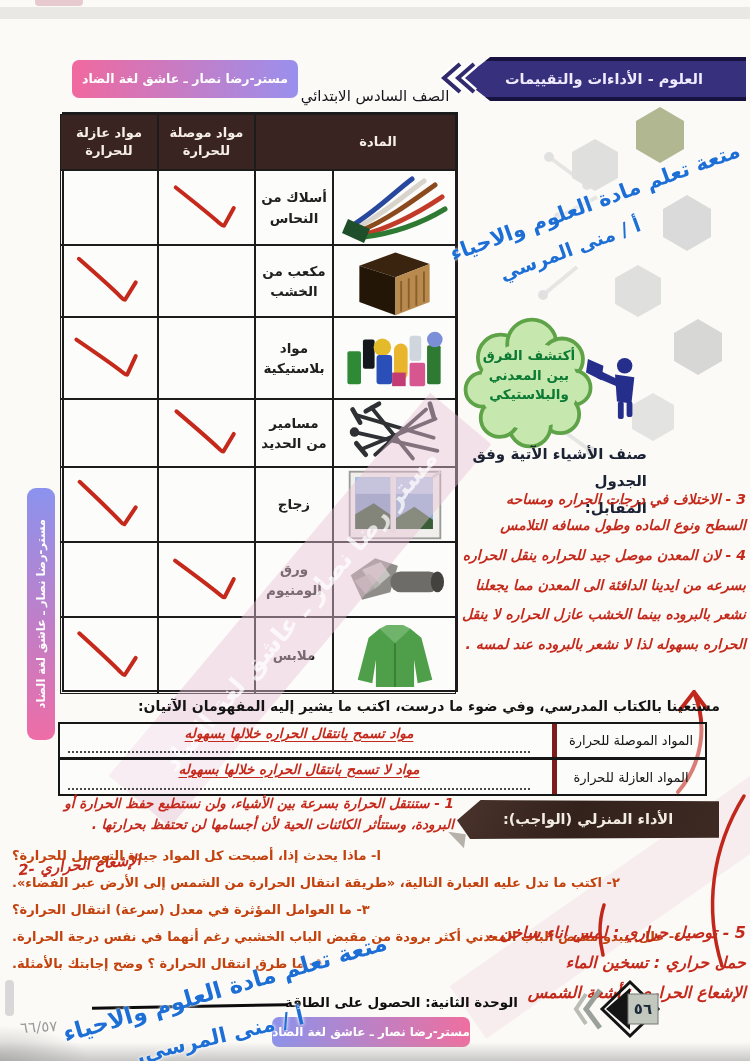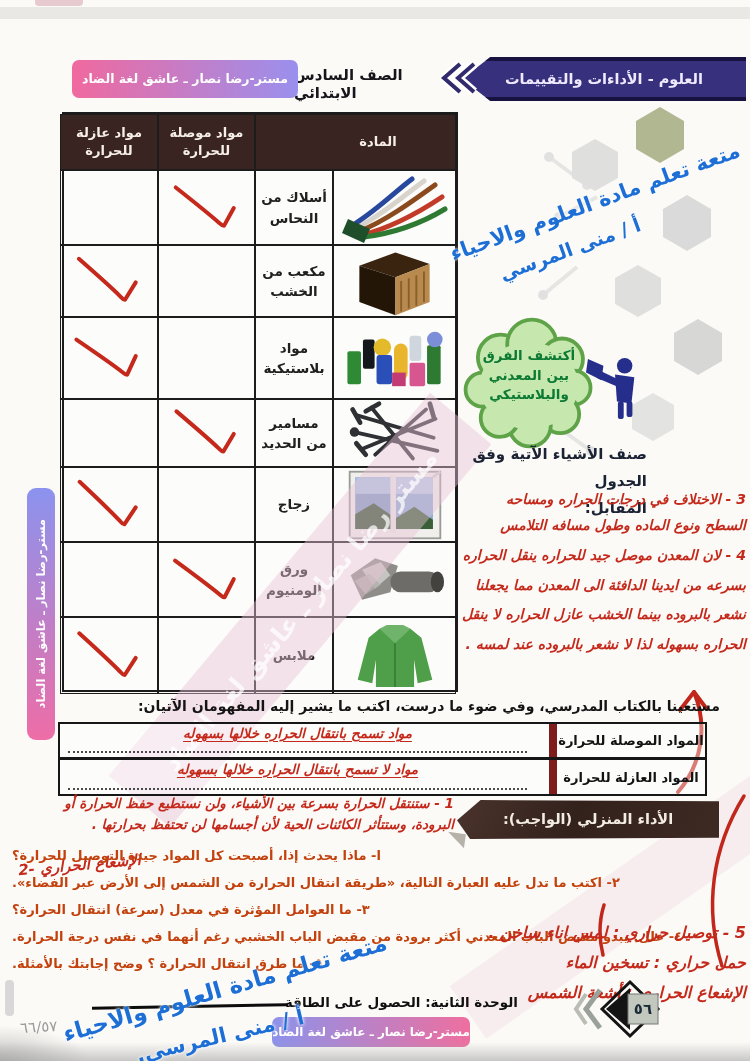--- a/index.html
+++ b/index.html
@@ -8,21 +8,21 @@
   .abs{position:absolute;}
   .rtl{direction:rtl;unicode-bidi:plaintext;}
   
   .top-band{left:0;top:7px;width:750px;height:12px;background:#e9e8e4;}
   .pink-mark{left:35px;top:0;width:48px;height:6px;background:#e7c9d0;border-radius:0 0 4px 4px;}
   
   .banner{left:462px;top:57px;width:284px;height:44px;background:#37307c;
           clip-path:polygon(0 50%,10% 0,100% 0,100% 100%,10% 100%);
           box-shadow:inset 0 4px 0 rgba(22,17,62,.95), inset 0 -4px 0 rgba(22,17,62,.95);
           color:#efeaff;font-size:14.5px;font-weight:bold;text-align:center;line-height:44px;z-index:6;}
-  .grade{left:294px;top:66px;width:162px;font-size:15px;font-weight:bold;color:#15151a;text-align:left;z-index:6;}
+  .grade{left:294px;top:87px;width:162px;font-size:15px;font-weight:normal;color:#15151a;text-align:center;z-index:6;}
   .badge{border-radius:7px;color:#fff;font-weight:bold;text-align:center;z-index:6;}
   .badge-top{left:72px;top:60px;width:226px;height:38px;line-height:38px;font-size:12.5px;
              background:linear-gradient(to left,#9a90ee,#f0699e);}
   .badge-bottom{left:272px;top:1017px;width:198px;height:30px;line-height:30px;font-size:12px;
              background:linear-gradient(90deg,#8d92ea,#ee6f9f);}
   .badge-side{left:27px;top:488px;width:28px;height:252px;border-radius:9px;z-index:6;
              background:linear-gradient(180deg,#8b93ee,#ee6da6);
              display:flex;align-items:center;justify-content:center;}
   .badge-side span{writing-mode:vertical-rl;transform:rotate(180deg);color:#fff;font-size:11.5px;
              font-weight:bold;letter-spacing:1px;white-space:nowrap;}
@@ -54,22 +54,22 @@
   .instruction .l2{padding-left:78px;}
   
   .red{color:#c5291b;font-style:italic;font-weight:bold;z-index:5;}
   .note3{left:442px;top:486px;width:304px;font-size:14px;line-height:26px;}
   .note4{left:445px;top:541px;width:301px;text-align:right;font-size:14px;line-height:29.5px;}
   
   .intro{left:30px;top:698px;width:690px;text-align:right;font-size:14px;font-weight:bold;color:#141414;z-index:5;}
   .cbox{border:2px solid #161616;display:flex;direction:rtl;background:rgba(255,255,255,.4);z-index:5;}
   .cbox1{left:58px;top:722px;width:645px;height:33px;}
   .cbox2{left:58px;top:758px;width:645px;height:34px;}
-  .clabel{width:148px;border-left:8px solid #7f1d1d;display:flex;align-items:center;justify-content:center;
-          font-size:13px;font-weight:bold;color:#131313;margin-left:14px;}
+  .clabel{width:148px;border-left:5px solid #7f1d1d;display:flex;align-items:center;justify-content:center;
+          font-size:13px;font-weight:normal;color:#131313;margin-left:14px;}
   .cans{flex:1;position:relative;}
   .cans .dots{position:absolute;left:8px;right:8px;bottom:4px;border-bottom:2px dotted #4a4a4a;}
   .cans .ans{position:absolute;top:1px;width:100%;text-align:center;font-size:13.5px;
              text-decoration:underline;text-underline-offset:3px;}
   
   .hw-banner{left:457px;top:800px;width:262px;height:39px;z-index:5;
      background:linear-gradient(115deg,#4a332c 0%,#33211c 45%,#3e2a23 100%);
      clip-path:polygon(9% 0,100% 3%,100% 97%,5% 100%,0 52%);
      color:#f3ece2;font-size:14.5px;font-weight:bold;text-align:center;line-height:38px;}
   .hw-fold{left:447px;top:833px;width:0;height:0;border-left:18px solid transparent;

